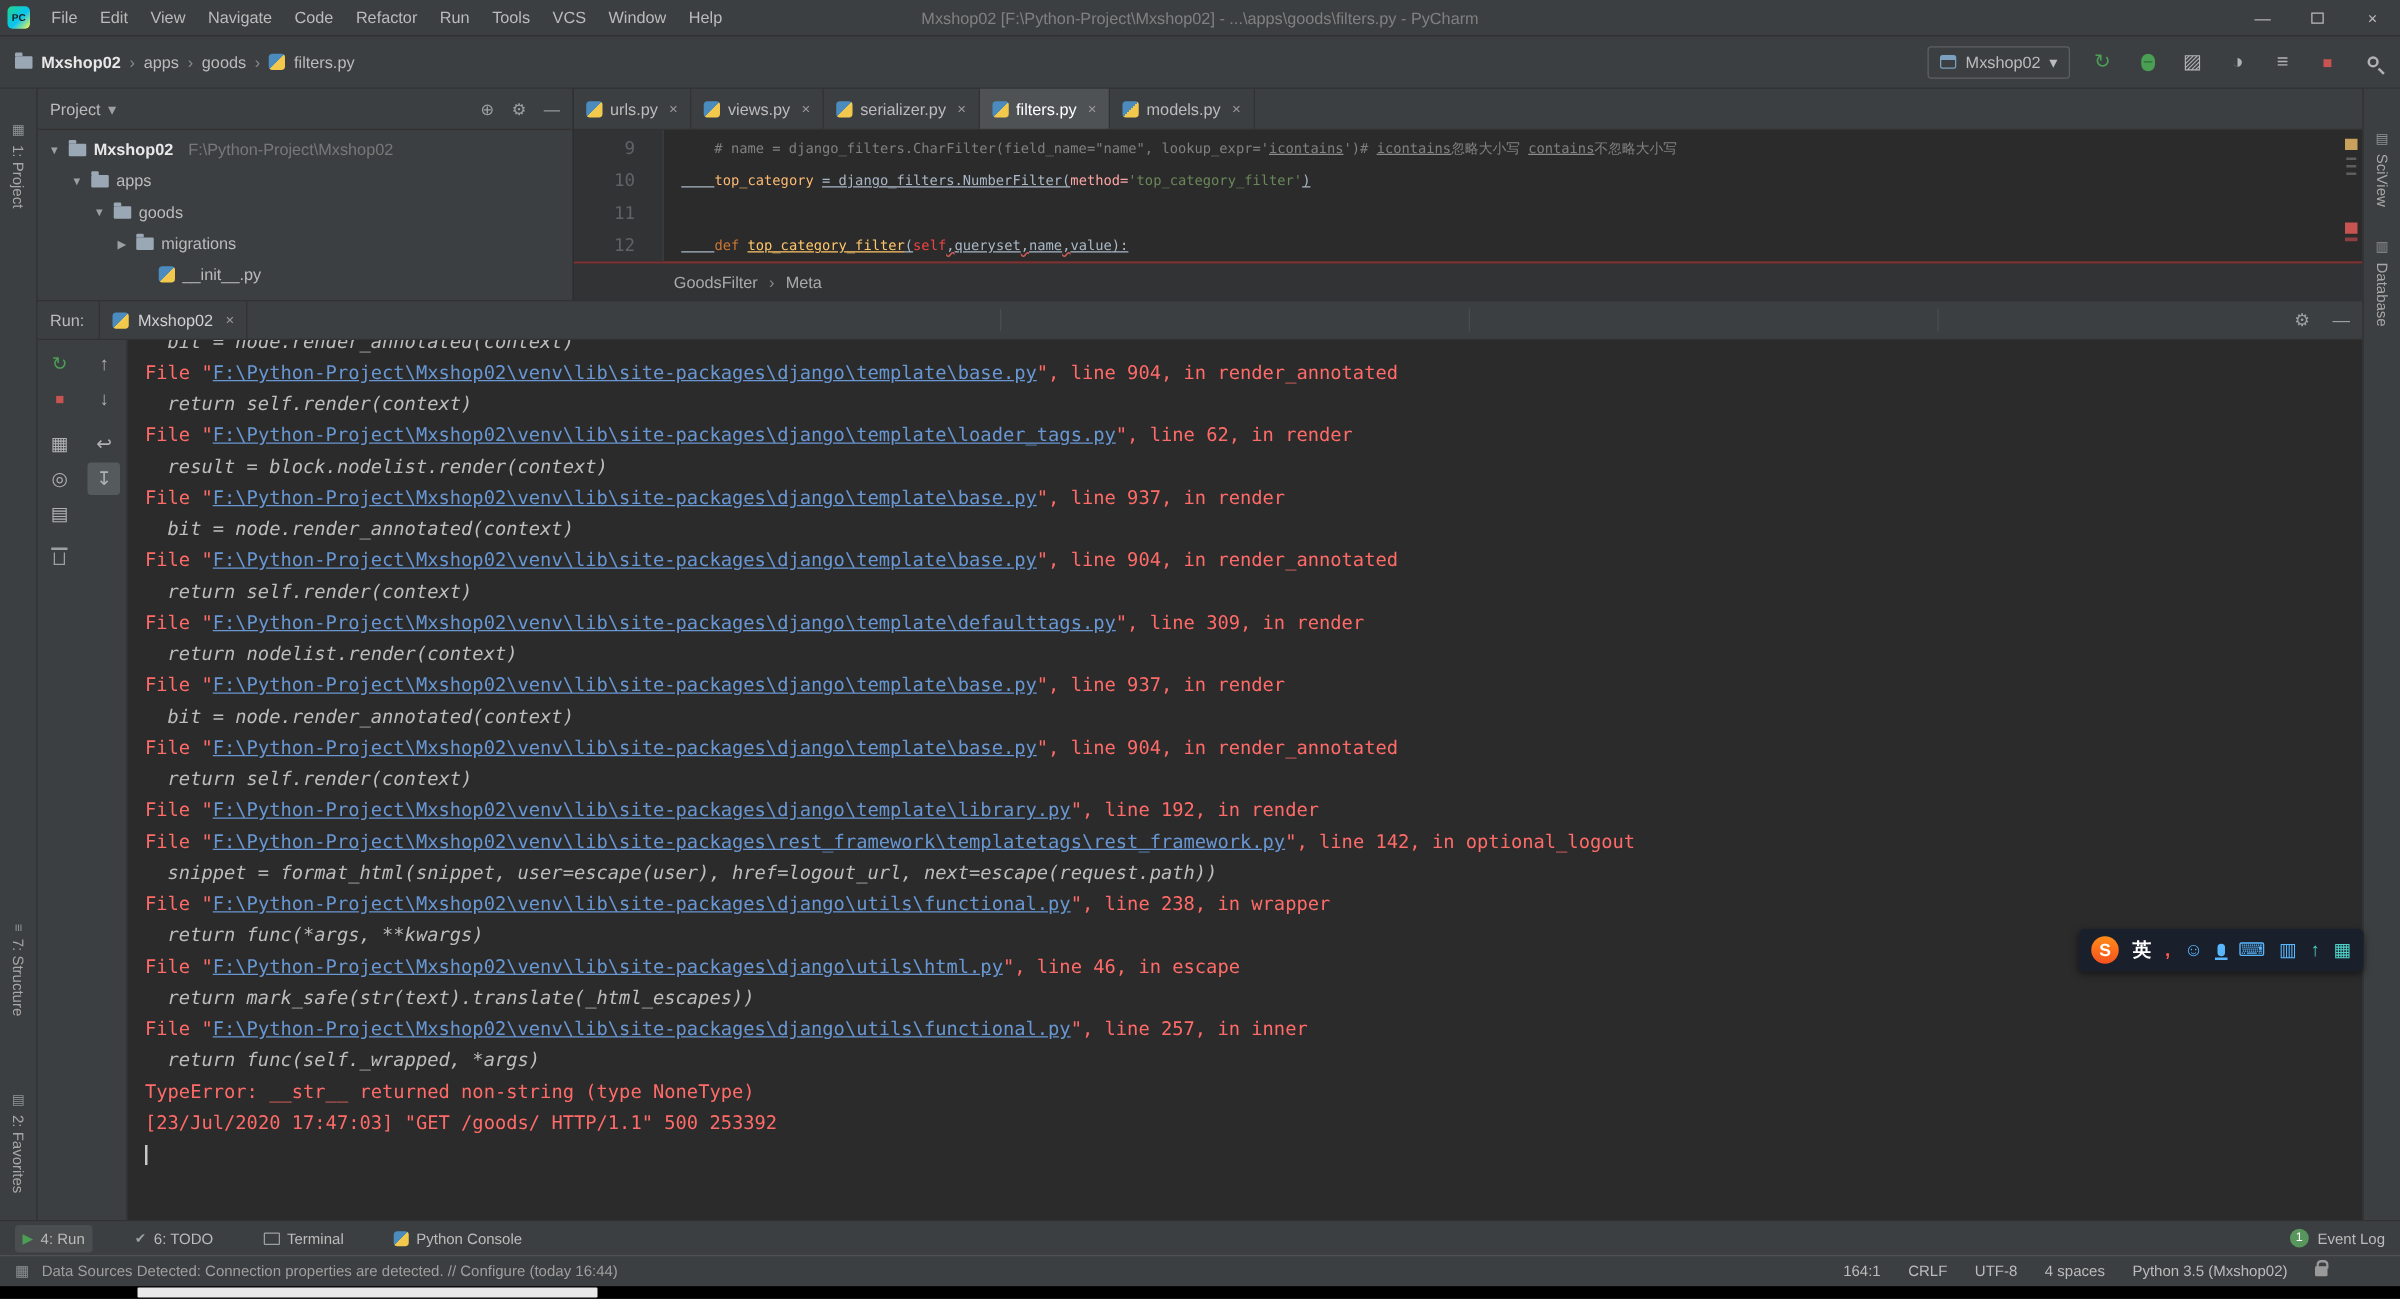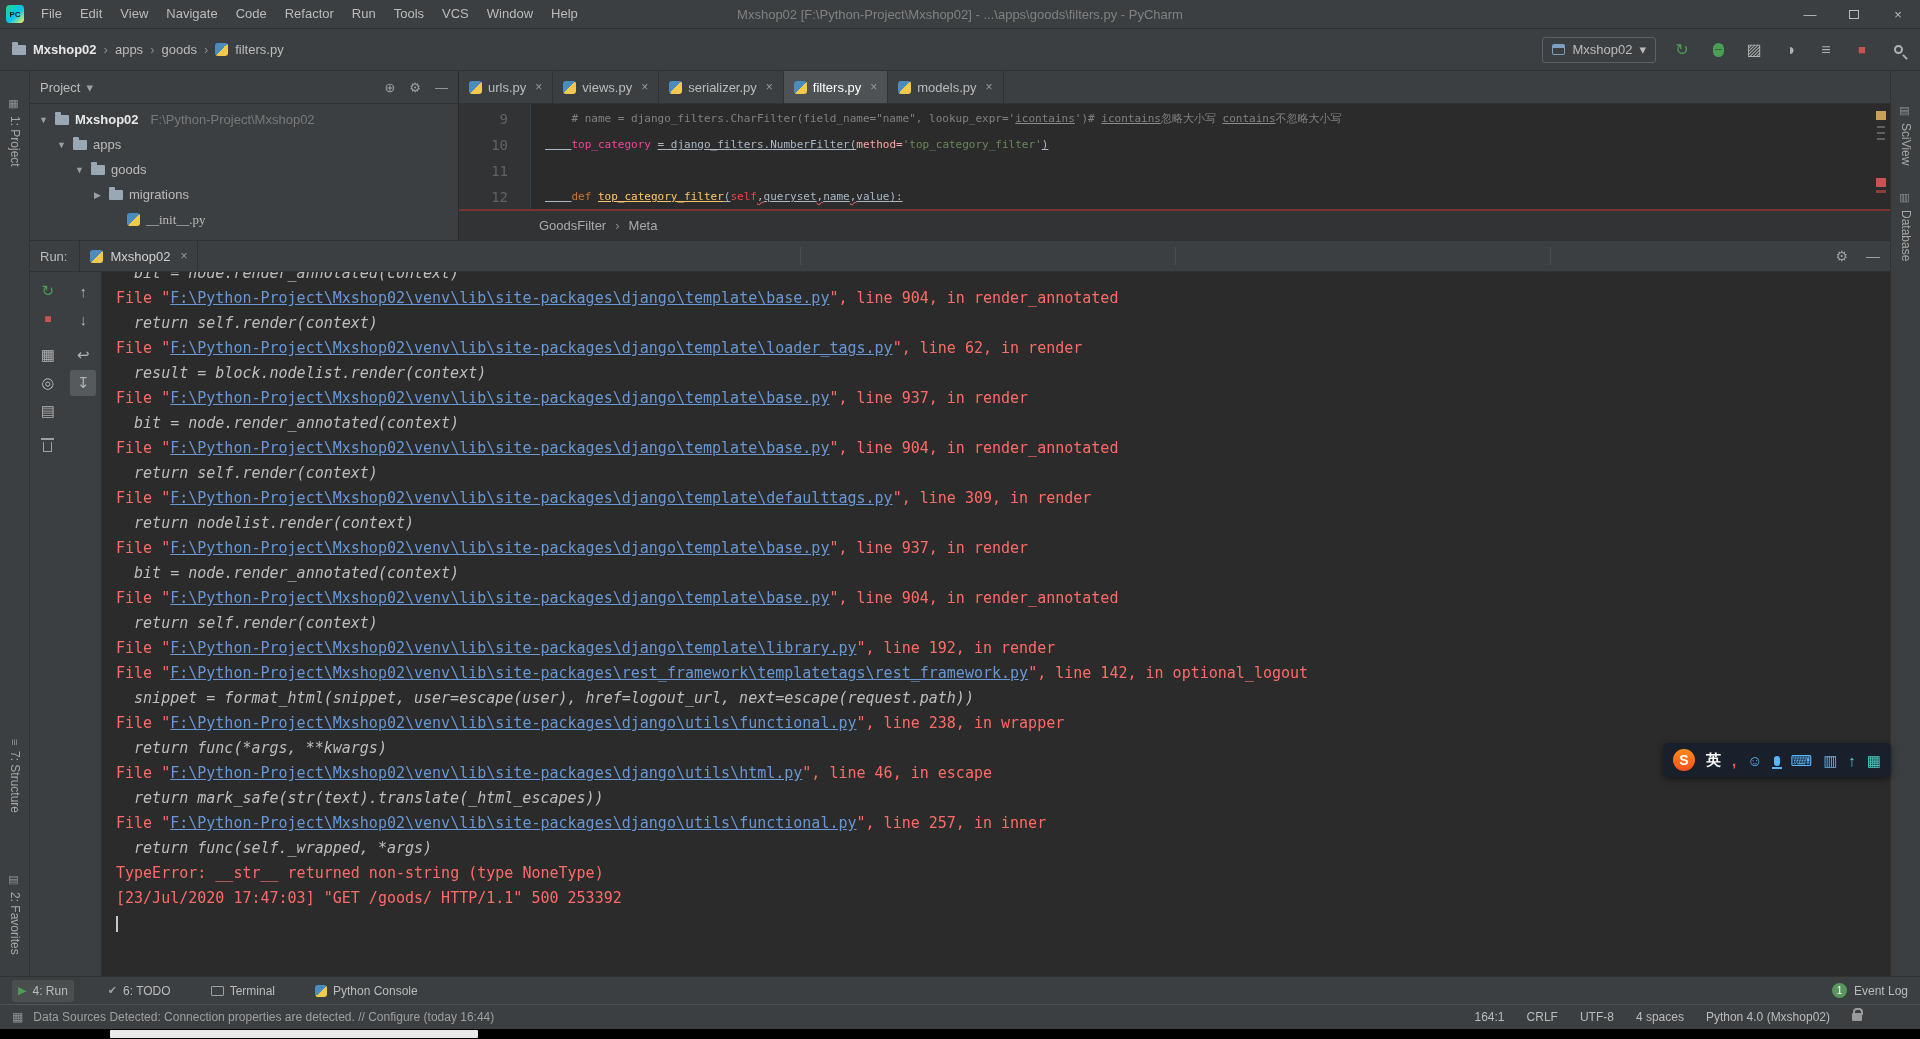--- a/index.html
+++ b/index.html
@@ -73,21 +73,21 @@
 
   .editor-body { flex:1; display:flex; border-bottom:2px solid #7a3232; min-height:0; }
   .gutter { width:72px; flex:0 0 72px; background:#313335; border-right:1px solid #3c3f41;
             font-family:"DejaVu Sans Mono", monospace; font-size:14px; color:#606366;
             text-align:right; padding:2px 22px 0 0; line-height:26px; }
   .code-pane { flex:1; font-family:"DejaVu Sans Mono", monospace; font-size:11px; line-height:26px;
                padding:2px 0 0 14px; white-space:pre; color:#a9b7c6; overflow:hidden; }
   .code-line { height:26px; }
   .seg-comment { color:#808080; }
   .seg-plain   { color:#a9b7c6;text-decoration:underline; }
-  .seg-field   { color:#ec4899; }
+  .seg-field   { color:#fdba74; }
   .seg-kwarg   { color:#fca5a5; }
   .seg-string  { color:#6a8759; }
   .seg-kw      { color:#cc7832; }
   .seg-func    { color:#ffc66b; text-decoration:underline; }
   .seg-self    { color:#ef4444; }
   .seg-comma   { color:#a9b7c6; text-decoration:underline; text-decoration-style:wavy; text-decoration-color:#cf5b56; }
   .u { text-decoration:underline; text-decoration-color:#8c8c8c; }
 
   .stripe { position:absolute; right:3px; top:37px; width:11px; }
   .mark { position:absolute; left:0; }
@@ -274,21 +274,21 @@
               <div class="tree-row" style="padding-left: 44px;">
                 <span class="chev">▼</span>
                 <span class="folder-icon"></span>
                 <span class="tree-label">goods</span>
               </div>
               <div class="tree-row" style="padding-left: 62px;">
                 <span class="chev">▶</span>
                 <span class="folder-icon"></span>
                 <span class="tree-label">migrations</span>
               </div>
-              <div class="tree-row" style="padding-left: 80px; font-family: Liberation Serif, serif;">
+              <div class="tree-row" style="padding-left: 80px;">
                 <span class="chev"></span>
                 <span class="py-icon"></span>
                 <span class="tree-label">__init__.py</span>
               </div>
             </div>
         </div>
 
         <div class="editor-col">
           <div class="tabs">
               <div class="tab">
@@ -448,21 +448,21 @@
   <div class="statusbar">
     <div class="sb-left">
       <span class="sb-grid">▦</span>
       <span>Data Sources Detected: Connection properties are detected. // Configure (today 16:44)</span>
     </div>
     <div class="sb-right">
       <span>164:1</span>
       <span>CRLF</span>
       <span>UTF-8</span>
       <span>4 spaces</span>
-      <span>Python 4.0 (Mxshop02)</span>
+      <span>Python 3.5 (Mxshop02)</span>
       <span class="lock-icon"></span>
     </div>
   </div>
 
   <div class="taskbar">
     <div class="taskbar-peek"></div>
   </div>
 
   <div class="ime">
     <span class="ime-logo">S</span>

